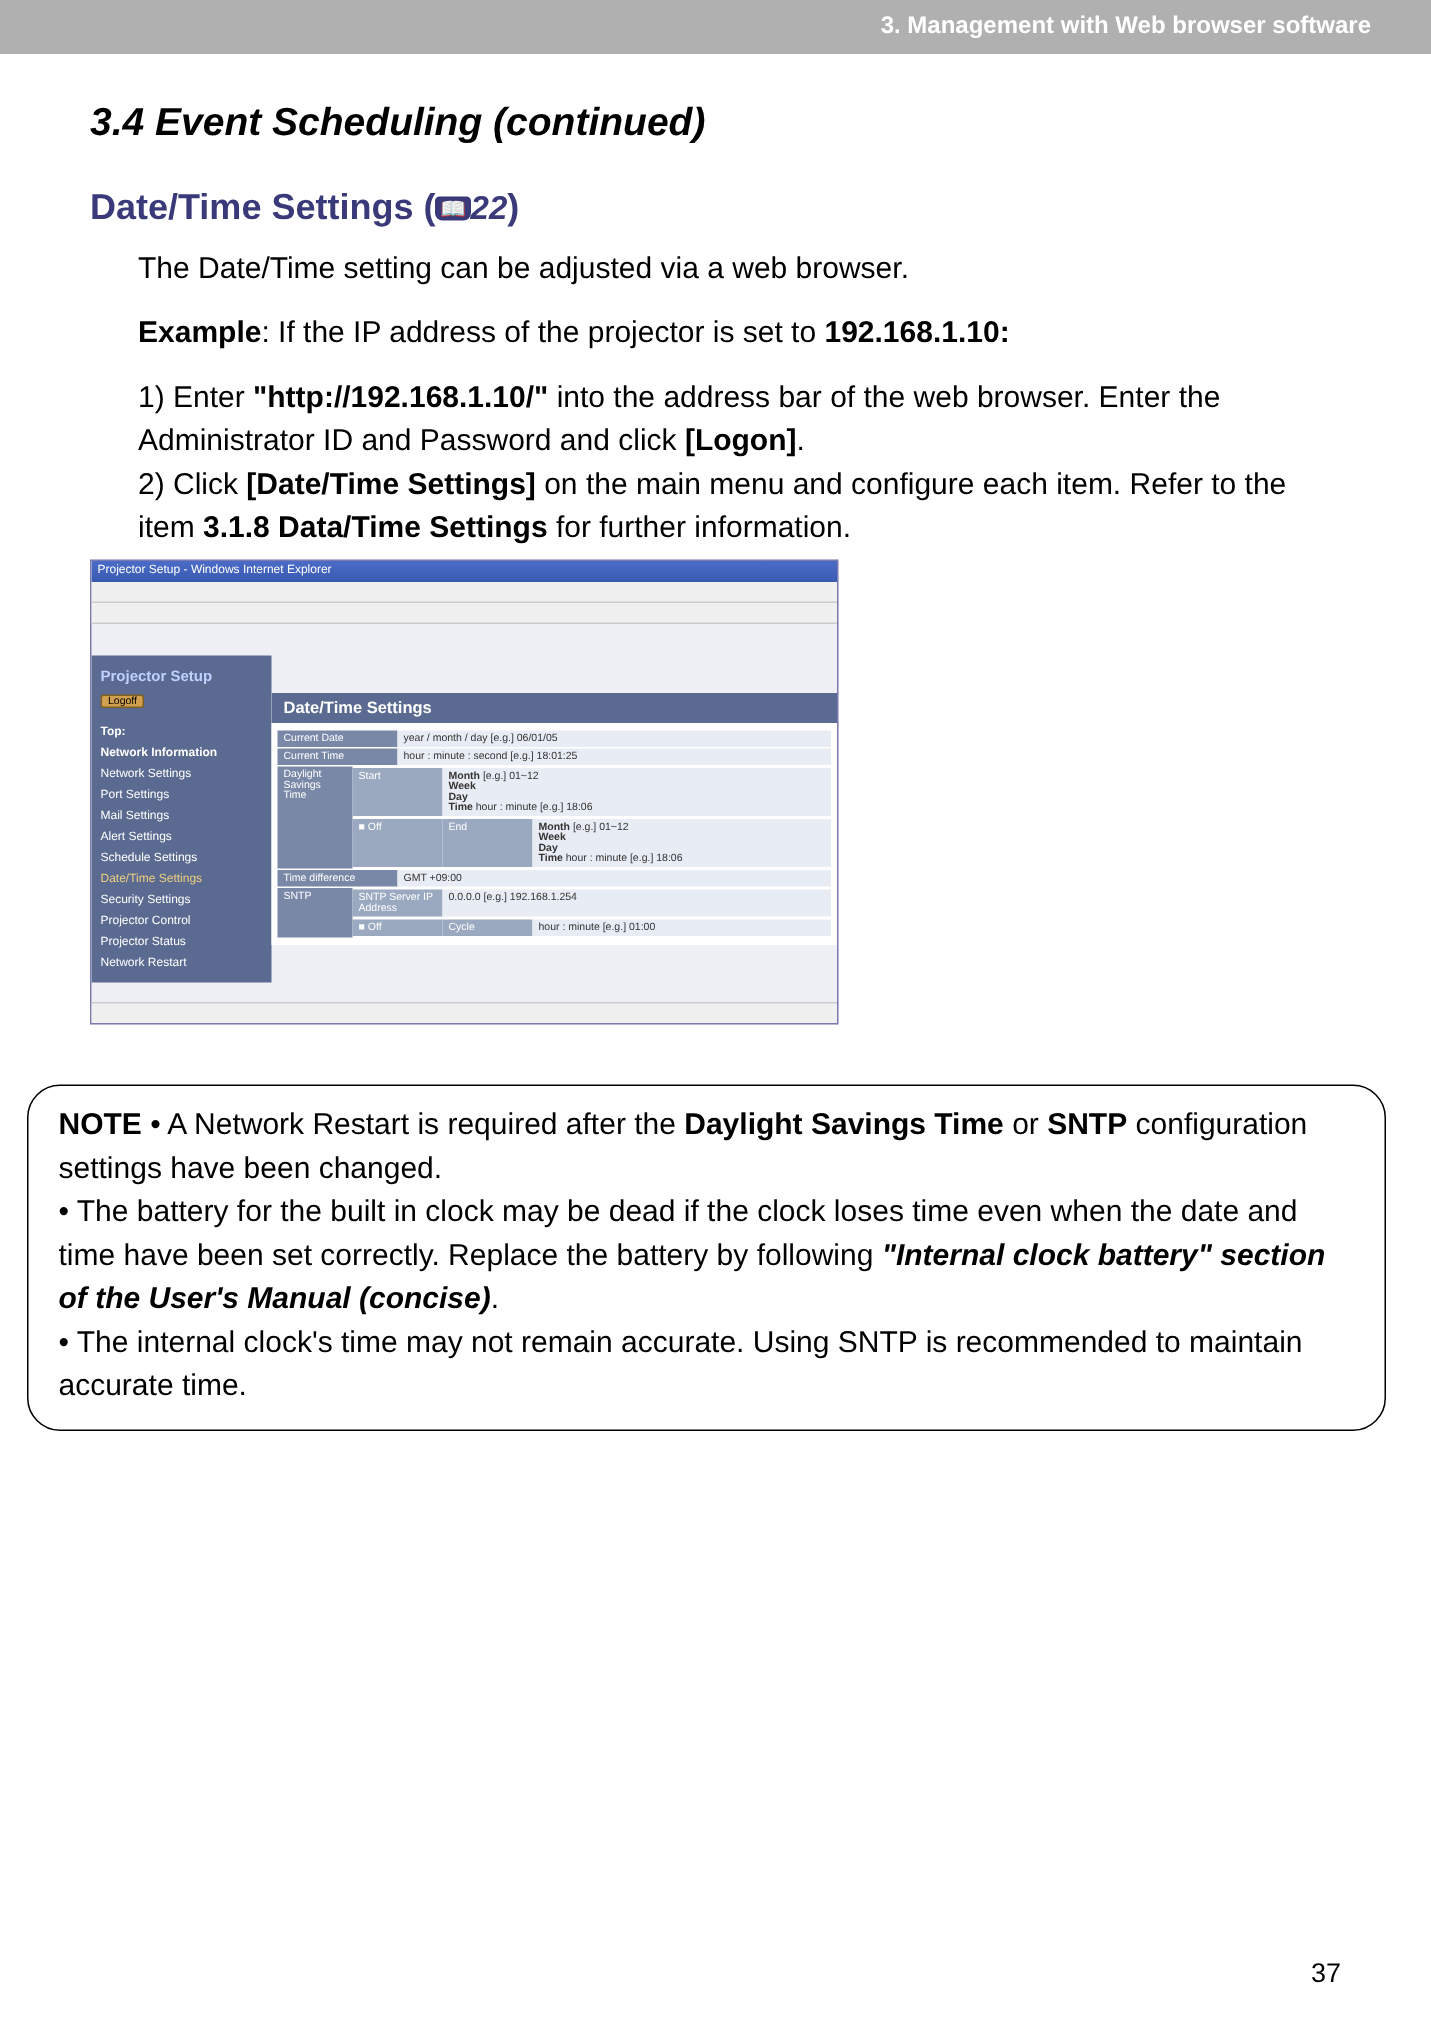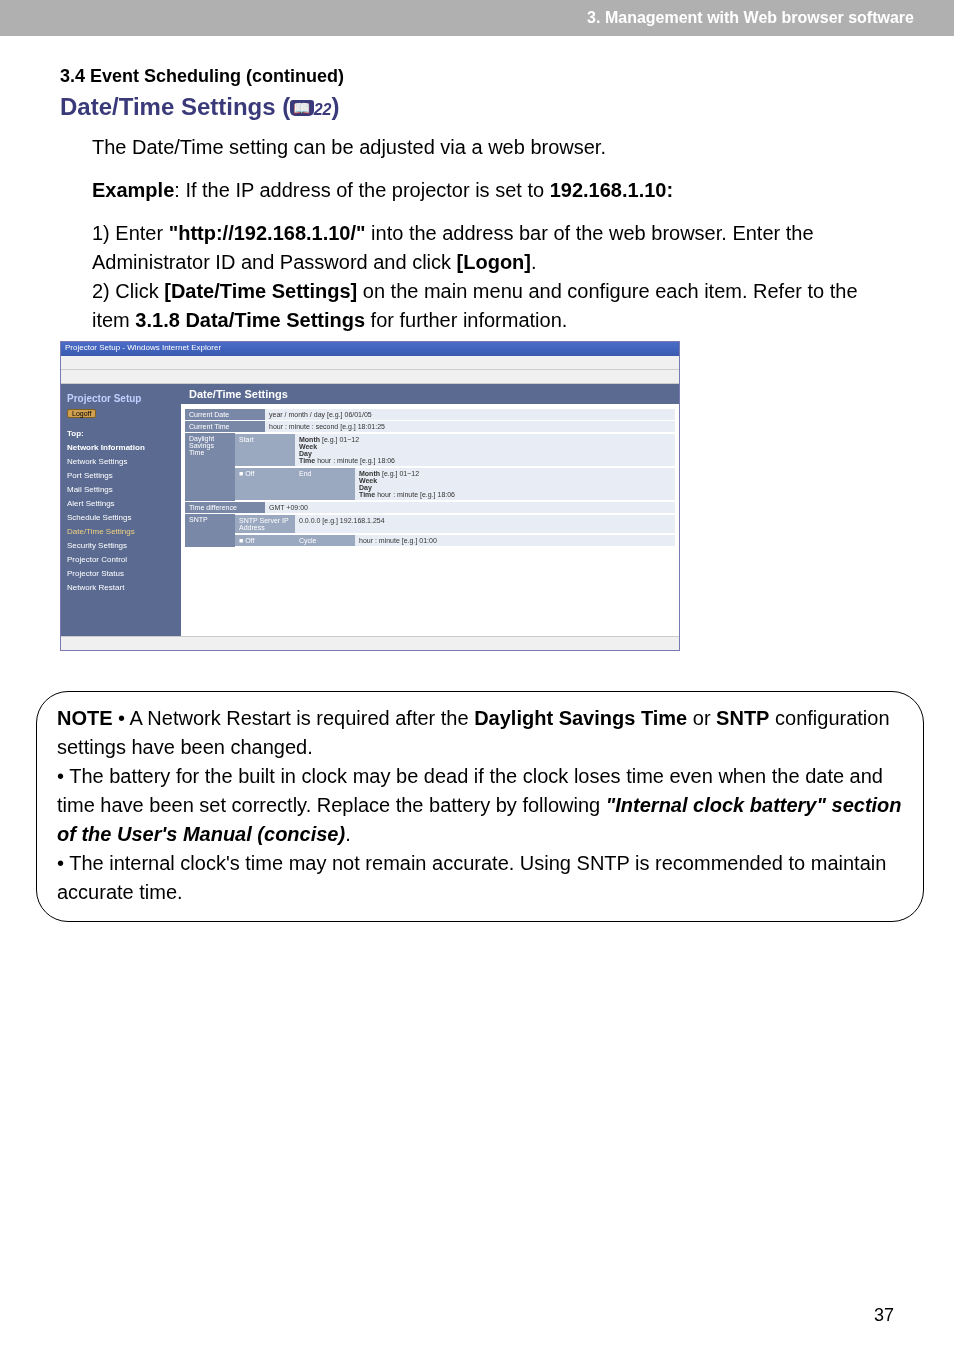--- a/index.html
+++ b/index.html
@@ -23,22 +23,23 @@
   .header-text {
     color: #fff;
     font-weight: bold;
     font-size: 16px;
   }
   .content {
     padding: 30px 60px 0 60px;
   }
   .section-title {
     font-weight: bold;
-    font-size: 18px;
-    margin-bottom: 6px;
+    font-style: italic;
+    font-size: 26px;
+    margin-bottom: 28px;
   }
   .subsection-title {
     font-family: "Arial Black", Arial, sans-serif;
     font-weight: 900;
     color: #3a3a7a;
     font-size: 24px;
     margin-bottom: 12px;
   }
   .book-icon {
     display: inline-block;
@@ -48,31 +49,31 @@
     font-size: 14px;
     padding: 1px 3px;
     vertical-align: 2px;
     line-height: 1;
   }
   .ref-num {
     font-style: italic;
     font-weight: bold;
     color: #3a3a7a;
     font-family: Arial, sans-serif;
-    font-size: 16px;
+    font-size: 22px;
   }
   .body-text {
     font-size: 20px;
     line-height: 1.45;
     margin-bottom: 14px;
     margin-left: 32px;
   }
   .bold { font-weight: bold; }
   .screenshot-block {
-    width: 620px;
+    width: 499px;
     height: 310px;
     margin-top: 6px;
     border: 1px solid #7a7ab0;
     background: #eef0f6;
     position: relative;
     font-size: 8px;
     overflow: hidden;
   }
   .ss-titlebar {
     height: 14px;
@@ -86,20 +87,21 @@
     border-bottom: 1px solid #ccc;
   }
   .ss-tool {
     height: 14px;
     background: #f0f0f0;
     border-bottom: 1px solid #ccc;
   }
   .ss-body {
     display: flex;
     height: 260px;
+    align-items: center;
   }
   .ss-sidebar {
     width: 120px;
     background: #5a6a90;
     color: #fff;
     padding: 4px 6px;
   }
   .ss-sidebar div { margin: 5px 0; font-size: 8px; }
   .ss-logoff {
     display: inline-block;
@@ -156,23 +158,23 @@
   }
   .ss-status {
     height: 14px;
     background: #f0f0f0;
     border-top: 1px solid #ccc;
     position: absolute;
     bottom: 0;
     width: 100%;
   }
   .note-box {
-    margin: 40px 30px 0 36px;
+    margin: 40px 30px 0 18px;
     border: 1.5px solid #000;
-    border-radius: 32px;
+    border-radius: 22px;
     padding: 12px 20px 14px 20px;
     font-size: 20px;
     line-height: 1.45;
   }
   .note-label {
     font-family: "Arial Black", Arial, sans-serif;
     font-weight: 900;
     font-size: 20px;
   }
   .italic { font-style: italic; }

